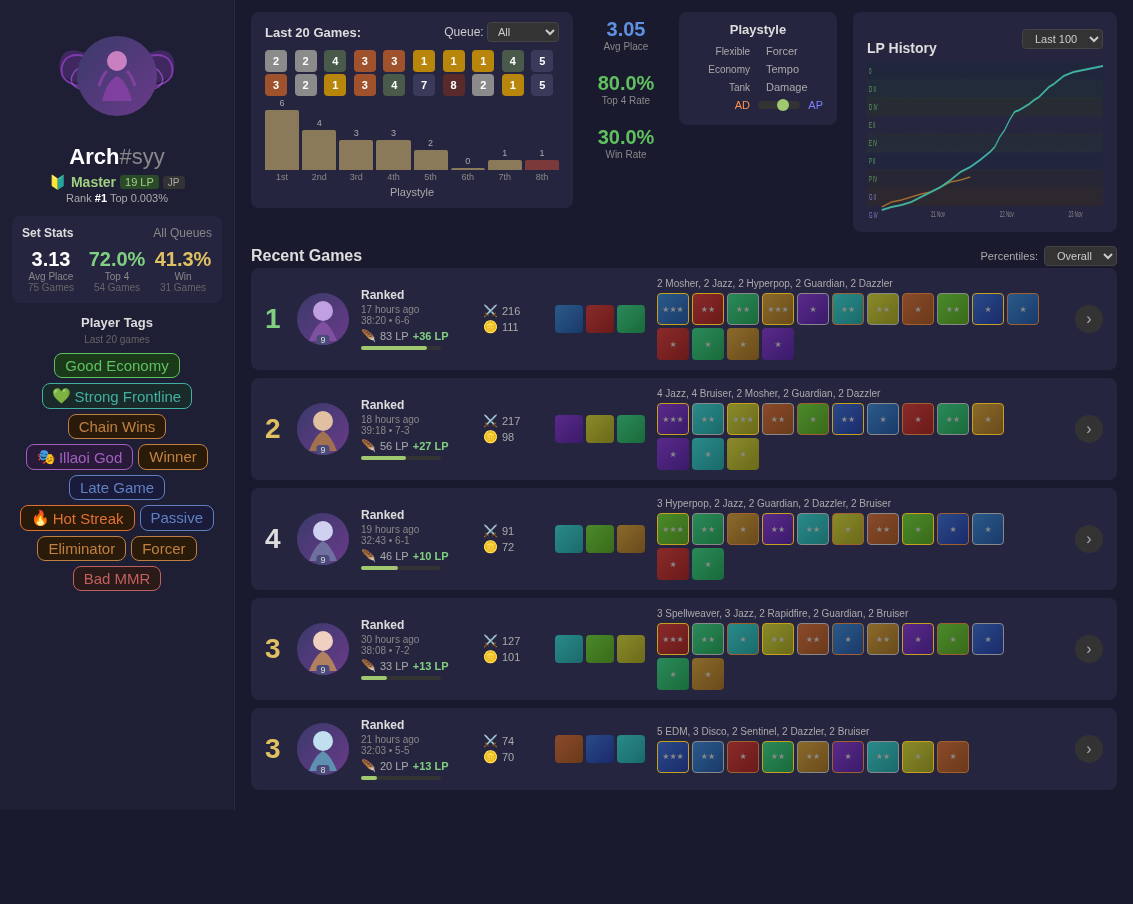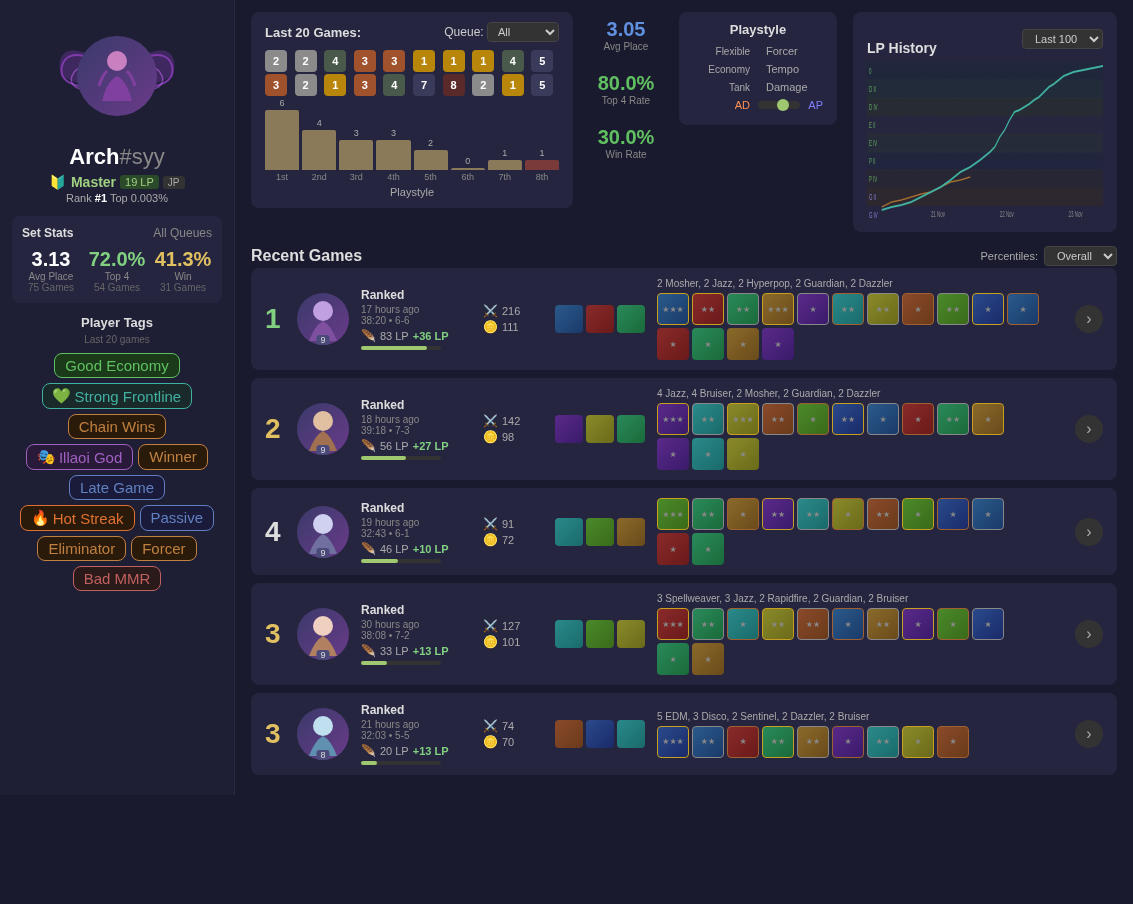--- a/index.html
+++ b/index.html
@@ -990,21 +990,21 @@
             <span class="lp-current">56 LP</span>
             <span class="lp-change">+27 LP</span>
           </div>
           <div class="lp-bar">
             <div class="lp-bar-fill" style="width:56%"></div>
           </div>
         </div>
         <div class="game-stats">
           <div class="game-stat-row">
             <span class="game-stat-icon">⚔️</span>
-            <span>142</span>
+            <span>217</span>
           </div>
           <div class="game-stat-row">
             <span class="game-stat-icon">🪙</span>
             <span>98</span>
           </div>
         </div>
         <div class="game-items">
           <div class="game-item c5"></div>
           <div class="game-item c7"></div>
           <div class="game-item c3"></div>
@@ -1089,20 +1089,21 @@
             <span class="game-stat-icon">🪙</span>
             <span>72</span>
           </div>
         </div>
         <div class="game-items">
           <div class="game-item c6"></div>
           <div class="game-item c9"></div>
           <div class="game-item c4"></div>
         </div>
         <div class="game-comp">
+          <div class="comp-label">3 Hyperpop, 2 Jazz, 2 Guardian, 2 Dazzler, 2 Bruiser</div>
           <div class="champ-row">
             <div class="champ-icon gold c9">
                 <div class="champ-inner">★★★</div>
               </div>
             <div class="champ-icon silver c3">
                 <div class="champ-inner">★★</div>
               </div>
             <div class="champ-icon bronze c4">
                 <div class="champ-inner">★</div>
               </div>

